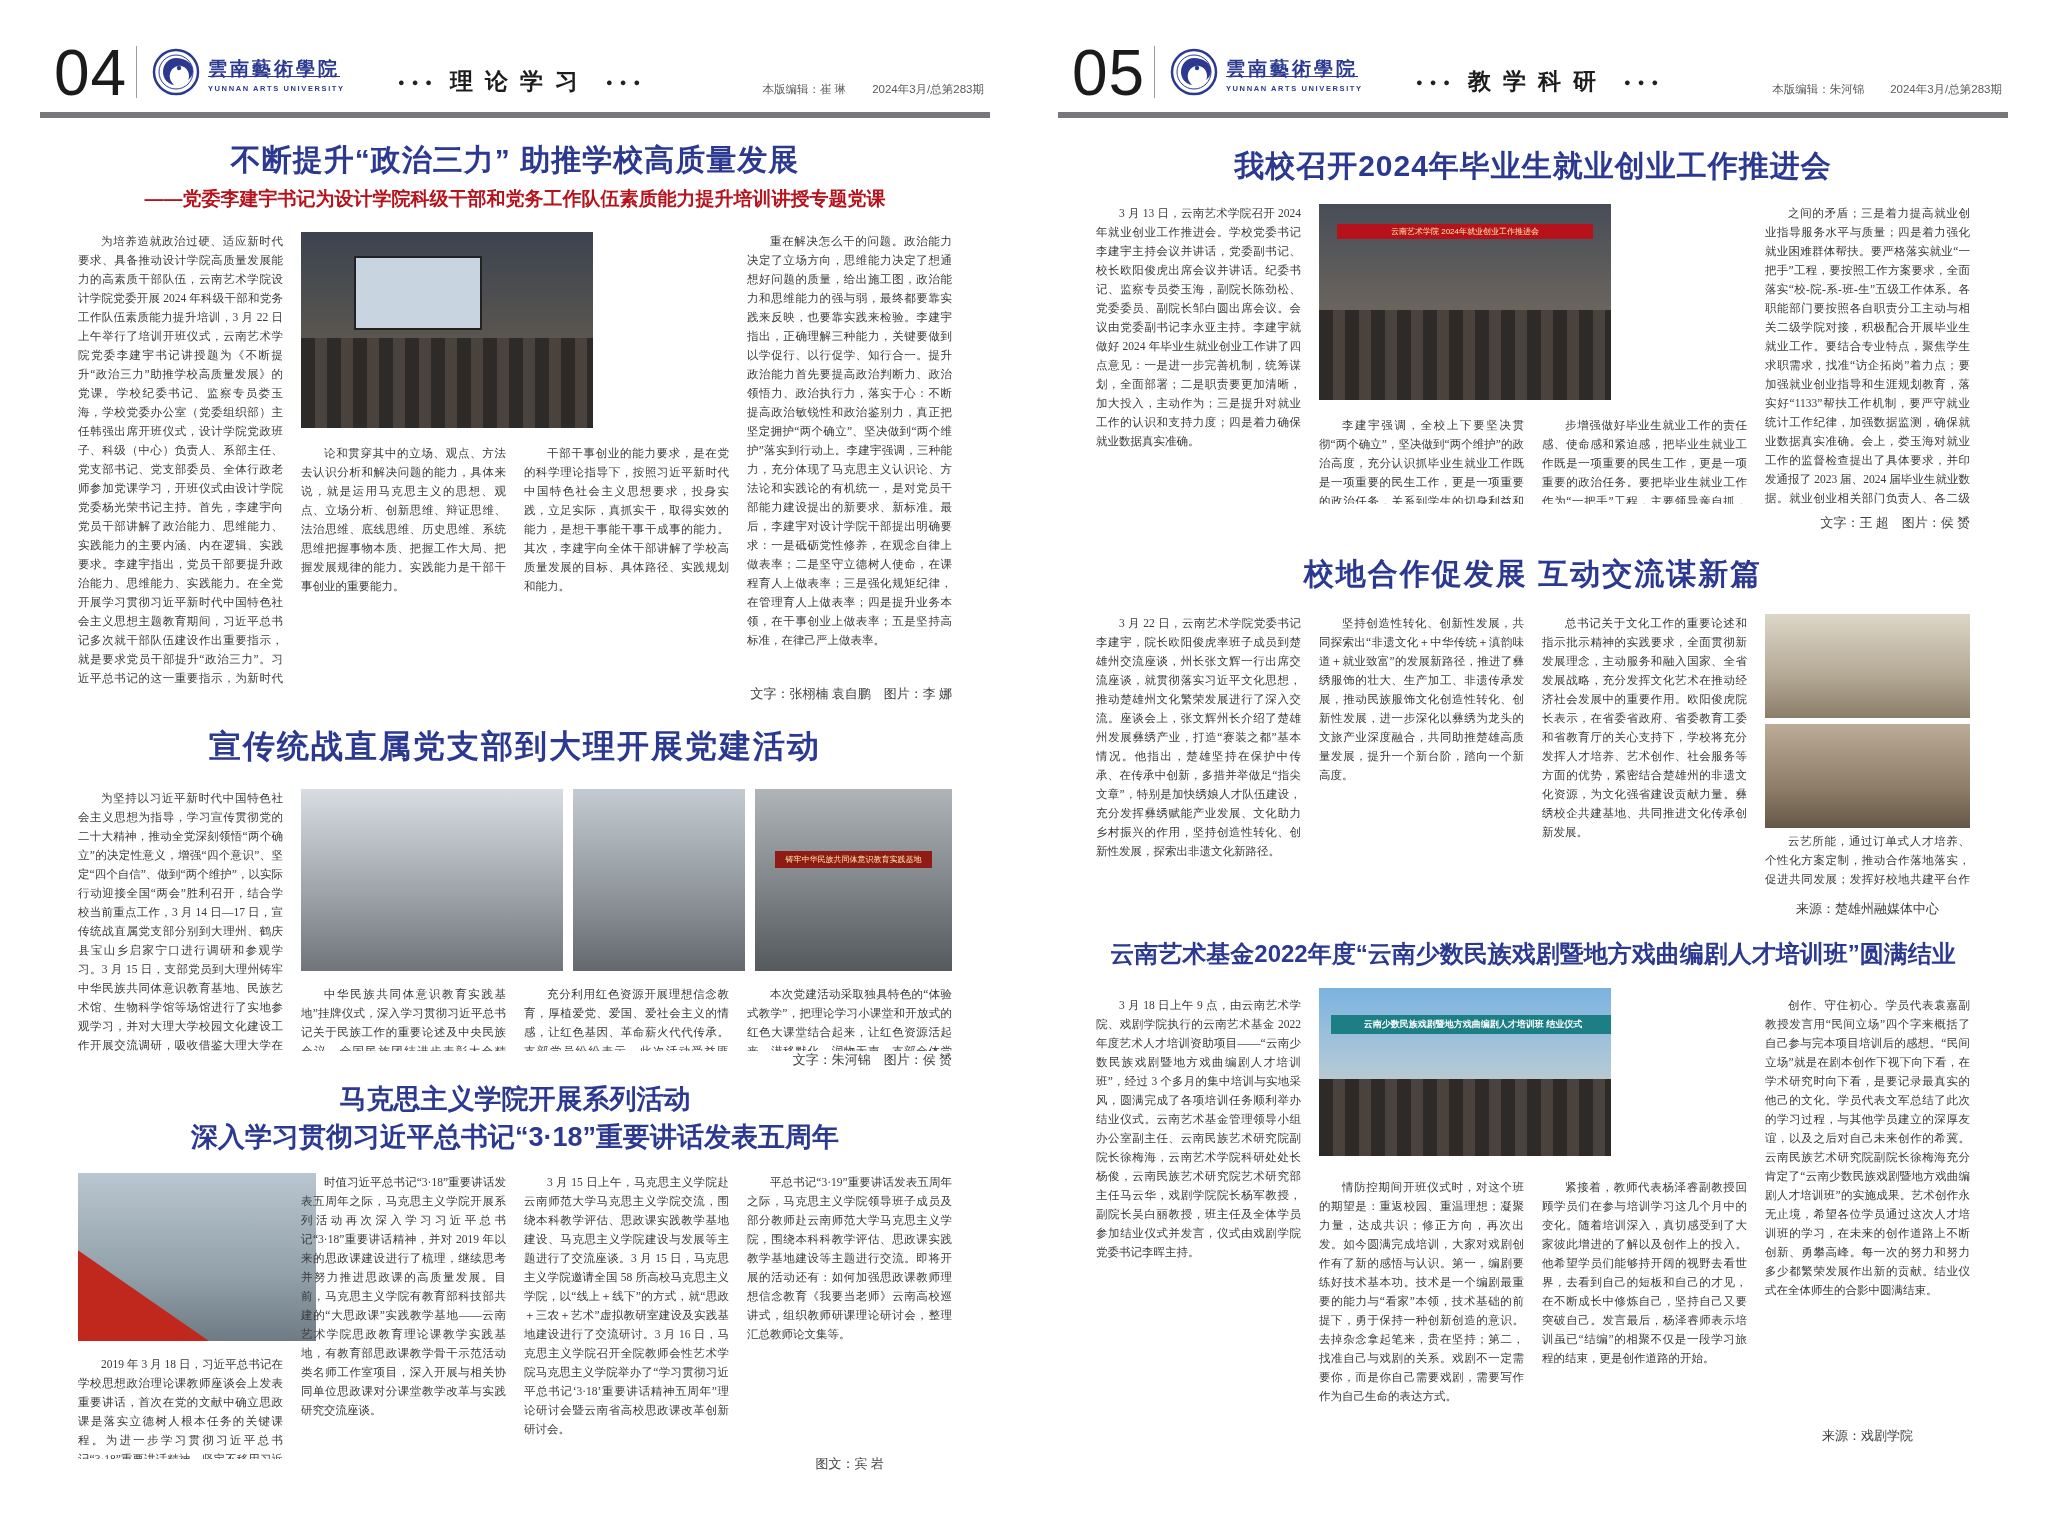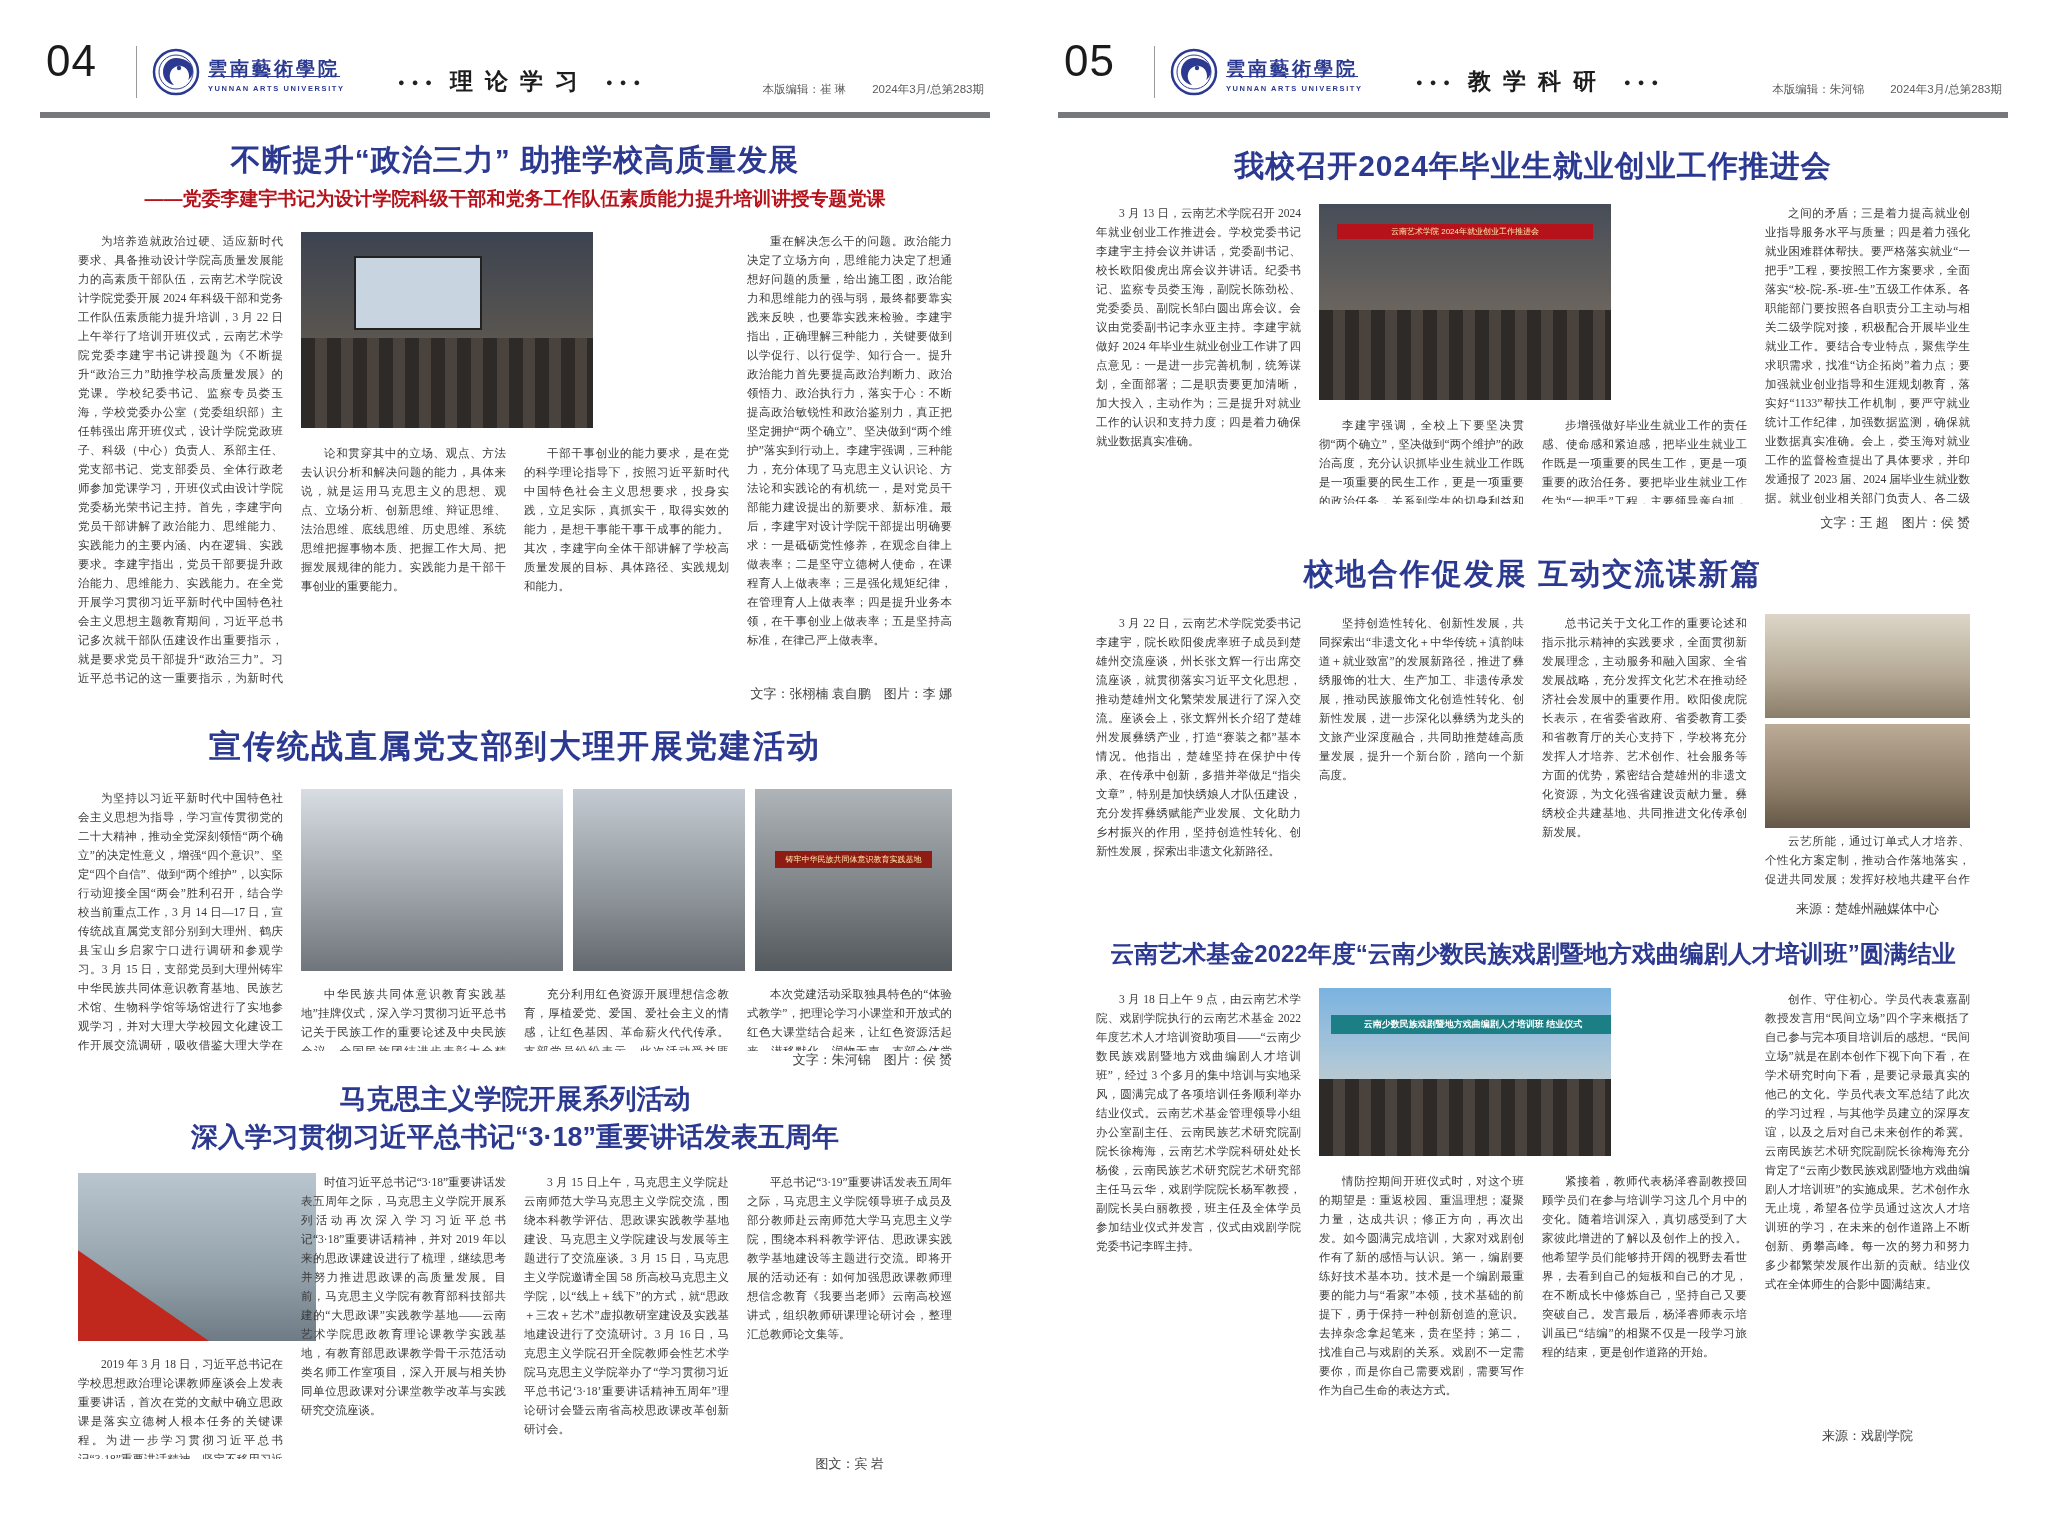--- a/index.html
+++ b/index.html
@@ -3,21 +3,21 @@
 <meta charset="utf-8">
 <style>
   html,body{margin:0;padding:0;background:#ffffff;}
   #canvas{position:relative;width:2048px;height:1527px;background:#ffffff;overflow:hidden;
           font-family:"Liberation Sans",sans-serif;}
   .page{position:absolute;top:40px;width:950px;height:1447px;background:#fff;}
   #page-left{left:40px;} #page-right{left:1058px;}
 
   
   .page-header{position:absolute;top:0;left:0;width:950px;height:62px;}
-  .page-num{position:absolute;left:6px;top:-4px;font-size:44px;font-weight:500;color:#1b1b1b;
+  .page-num{position:absolute;left:14px;top:-4px;font-size:64px;font-weight:500;color:#1b1b1b;
             letter-spacing:1px;font-family:"Liberation Sans",sans-serif;}
   .hdr-div{position:absolute;left:96px;top:6px;width:1px;height:52px;background:#9a9a9a;}
   .logo{position:absolute;left:112px;top:8px;display:flex;align-items:center;gap:8px;}
   .logo-text .cn{font-size:19px;font-weight:700;color:#2b3990;letter-spacing:3px;
                  font-family:"Liberation Serif",serif;text-decoration:underline;}
   .logo-text .en{font-size:7.5px;font-weight:700;color:#2b3990;letter-spacing:1.6px;margin-top:2px;}
   .section-wrap{position:absolute;left:300px;top:26px;width:360px;display:flex;align-items:center;
                 justify-content:center;gap:16px;}
   .dots{font-size:11px;color:#222;letter-spacing:2px;}
   .section-title{font-size:23px;font-weight:700;color:#1d1d1d;letter-spacing:12px;}
@@ -85,21 +85,21 @@
   #b1 .photo{left:223px;top:72px;width:292px;height:196px;}
   #b1 .pad{padding-top:212px;} #b1 .byline{right:0;bottom:2px;}
 
   #b2{top:500px;height:382px;} #b2 .headline{top:14px;font-size:30px;letter-spacing:2px;}
   #b2 .cols{top:74px;height:272px;}
   #b2 .phA{left:669px;top:74px;width:205px;height:104px;}
   #b2 .phB{left:669px;top:184px;width:205px;height:104px;}
   #b2 .pad{padding-top:218px;} #b2 .byline{right:0;bottom:4px;text-align:center;}
 
   #b3{top:890px;height:517px;} #b3 .headline{top:8px;font-size:24px;}
-  #b3 .cols{top:60px;height:420px;}
+  #b3 .cols{top:66px;height:420px;}
   #b3 .photo{left:223px;top:58px;width:292px;height:168px;}
   #b3 .pad{padding-top:182px;} #b3 .byline{right:0;bottom:2px;text-align:center;}
 </style>
 </head>
 <body>
 
 <div id="canvas">
 
   <div class="page" id="page-left">
     <div class="page-header">

